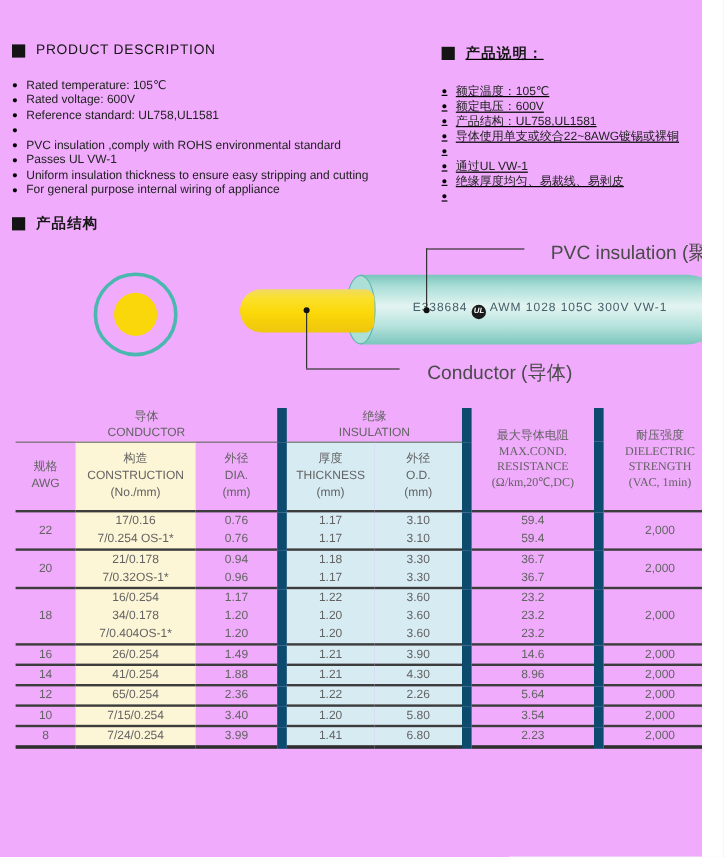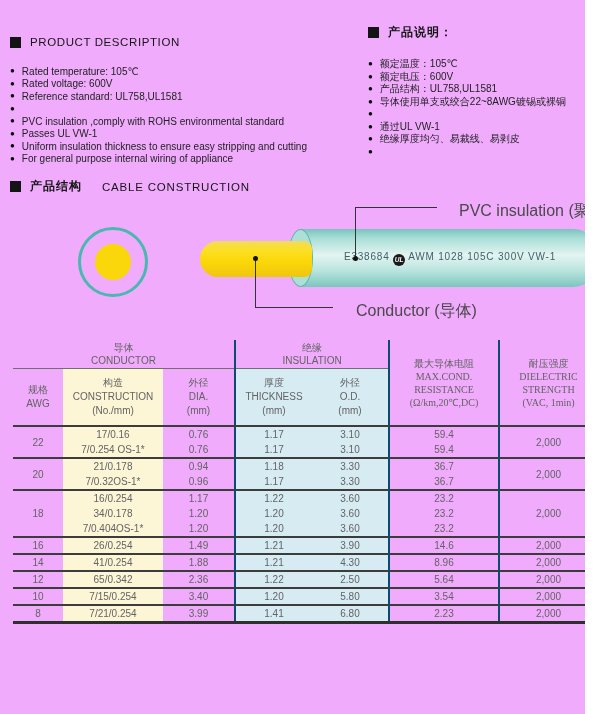--- a/index.html
+++ b/index.html
@@ -8,21 +8,21 @@
   .page { position:relative; width:585px; height:714px; background:#f0abfc; overflow:hidden; }
 
   
   .sec-title { display:flex; align-items:center; font-size:11.5px; color:#161616; letter-spacing:.6px; }
   .sq { width:11px; height:11px; background:#141414; margin-right:9px; flex:0 0 auto; }
   .sec-title .cn { font-weight:bold; font-size:12px; letter-spacing:1px; }
   .sec-title .en-sub { margin-left:20px; font-size:11.5px; letter-spacing:.8px; }
 
   
   .desc-en { position:absolute; left:10px; top:36px; width:352px; }
-  .desc-cn { position:absolute; left:368px; top:24px; width:233px; }
+  .desc-cn { position:absolute; left:368px; top:36px; width:233px;text-decoration:underline; }
   ul.bullets { list-style:none; margin-top:17px; }
   ul.bullets li { display:flex; align-items:center; height:12.5px; white-space:nowrap;
                   font-size:10px; color:#222; }
   ul.bullets .dot { font-size:8px; color:#000; margin-right:7px; line-height:1; }
 
   
   .construction { position:absolute; left:0; top:178px; width:603px; height:152px; }
   .construction .sec-title { margin-left:10px; }
   .xsec-ring { position:absolute; left:78px; top:49px; width:70px; height:70px;
                border:3.5px solid #4bb8b0; border-radius:50%; }
@@ -48,21 +48,21 @@
   
   .spec-wrap { position:absolute; left:13px; top:340px; }
   table.spec { border-collapse:collapse; table-layout:fixed; width:584px;
                border-bottom:3px solid #2f2f2f; }
   table.spec th, table.spec td { font-weight:normal; font-size:10px; color:#636363;
                text-align:center; vertical-align:middle; white-space:pre-line; line-height:15px; padding:0; }
   tr.grp th { height:28px; line-height:13px; }
   th.g-underline { border-bottom:1px solid #6f6f6f; }
   tr.sub th { height:58px; line-height:14px; border-bottom:2px solid #3c3c3c; }
   th.span2 { border-bottom:2px solid #3c3c3c; line-height:13.5px;font-family:Liberation Serif, serif; }
-  .vline { border-right:2px solid #0c4a6e; }
+  .vline { border-right:8px solid #0c4a6e; }
   tbody td { border-top:2px solid #3c3c3c; padding:6px 0; }
   .yellow { background:#fcf5d6;margin-left:15px; }
   .blue { background:#d7ebf3; }
 </style>
 </head>
 <body>
 
 <div class="page">
 
   <section class="desc-en">
@@ -157,21 +157,20 @@
         <li>
           <span class="dot">●</span>
         </li>
       </ul>
   </section>
 
   <section class="construction">
     <div class="sec-title">
       <span class="sq"></span>
       <span class="cn">产品结构</span>
-      <span class="en-sub">CABLE CONSTRUCTION</span>
     </div>
 
     <div class="xsec-ring"></div>
     <div class="xsec-core"></div>
 
     <div class="cable-body"></div>
     <div class="cable-end"></div>
     <div class="rod"></div>
     <div class="print">
       <span>E338684</span>
@@ -300,41 +299,41 @@
             <td class="yellow">41/0.254</td>
             <td class="vline">1.88</td>
             <td class="blue">1.21</td>
             <td class="blue vline">4.30</td>
             <td class="vline">8.96</td>
             <td>2,000</td>
           </tr>
 
           <tr>
             <td>12</td>
-            <td class="yellow">65/0.342</td>
+            <td class="yellow">65/0.254</td>
             <td class="vline">2.36</td>
             <td class="blue">1.22</td>
-            <td class="blue vline">2.50</td>
+            <td class="blue vline">2.26</td>
             <td class="vline">5.64</td>
             <td>2,000</td>
           </tr>
 
           <tr>
             <td>10</td>
             <td class="yellow">7/15/0.254</td>
             <td class="vline">3.40</td>
             <td class="blue">1.20</td>
             <td class="blue vline">5.80</td>
             <td class="vline">3.54</td>
             <td>2,000</td>
           </tr>
 
           <tr>
             <td>8</td>
-            <td class="yellow">7/21/0.254</td>
+            <td class="yellow">7/24/0.254</td>
             <td class="vline">3.99</td>
             <td class="blue">1.41</td>
             <td class="blue vline">6.80</td>
             <td class="vline">2.23</td>
             <td>2,000</td>
           </tr>
         </tbody>
     </table>
   </div>
 

